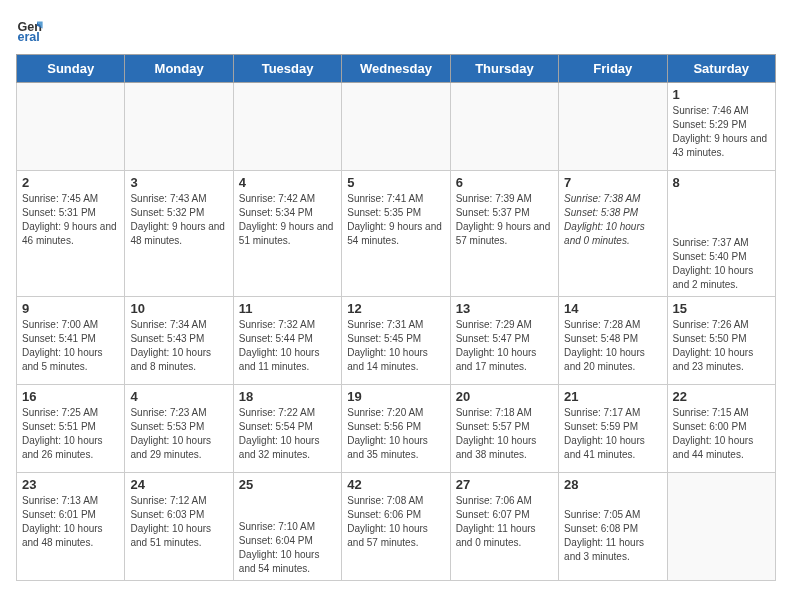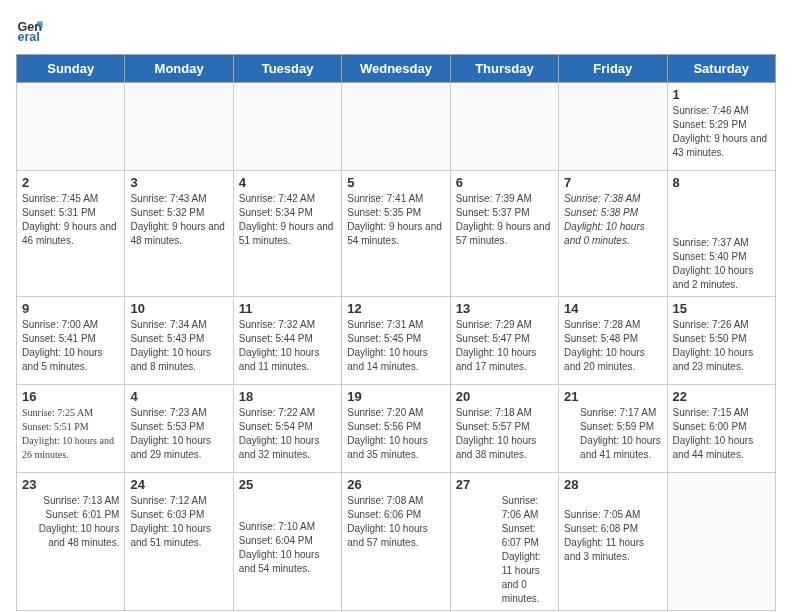--- a/index.html
+++ b/index.html
@@ -209,21 +209,21 @@
         <td>
           <span class="day-number">15</span>
           <div class="day-info" style="white-space: pre-line;">Sunrise: 7:26 AM
 Sunset: 5:50 PM
 Daylight: 10 hours and 23 minutes.</div>
         </td>
       </tr>
       <tr>
         <td>
           <span class="day-number">16</span>
-          <div class="day-info" style="white-space: pre-line; font-family: Liberation Serif, serif;">Sunrise: 7:25 AM
+          <div class="day-info" style="white-space: pre-line;">Sunrise: 7:25 AM
 Sunset: 5:51 PM
 Daylight: 10 hours and 26 minutes.</div>
         </td>
         <td>
           <span class="day-number">4</span>
           <div class="day-info" style="white-space: pre-line;">Sunrise: 7:23 AM
 Sunset: 5:53 PM
 Daylight: 10 hours and 29 minutes.</div>
         </td>
         <td>
@@ -239,59 +239,59 @@
 Daylight: 10 hours and 35 minutes.</div>
         </td>
         <td>
           <span class="day-number">20</span>
           <div class="day-info" style="white-space: pre-line;">Sunrise: 7:18 AM
 Sunset: 5:57 PM
 Daylight: 10 hours and 38 minutes.</div>
         </td>
         <td>
           <span class="day-number">21</span>
-          <div class="day-info" style="white-space: pre-line; margin-left: 16px;">Sunrise: 7:17 AM
+          <div class="day-info" style="white-space: pre-line;">Sunrise: 7:17 AM
 Sunset: 5:59 PM
 Daylight: 10 hours and 41 minutes.</div>
         </td>
         <td>
           <span class="day-number">22</span>
           <div class="day-info" style="white-space: pre-line;">Sunrise: 7:15 AM
 Sunset: 6:00 PM
 Daylight: 10 hours and 44 minutes.</div>
         </td>
       </tr>
       <tr>
         <td>
           <span class="day-number">23</span>
-          <div class="day-info" style="white-space: pre-line; text-align: right;">Sunrise: 7:13 AM
+          <div class="day-info" style="white-space: pre-line;">Sunrise: 7:13 AM
 Sunset: 6:01 PM
 Daylight: 10 hours and 48 minutes.</div>
         </td>
         <td>
           <span class="day-number">24</span>
           <div class="day-info" style="white-space: pre-line;">Sunrise: 7:12 AM
 Sunset: 6:03 PM
 Daylight: 10 hours and 51 minutes.</div>
         </td>
         <td>
           <span class="day-number">25</span>
           <div class="day-info" style="white-space: pre-line; margin-top: 28px;">Sunrise: 7:10 AM
 Sunset: 6:04 PM
 Daylight: 10 hours and 54 minutes.</div>
         </td>
         <td>
-          <span class="day-number">26</span>
+          <span class="day-number">42</span>
           <div class="day-info" style="white-space: pre-line;">Sunrise: 7:08 AM
 Sunset: 6:06 PM
 Daylight: 10 hours and 57 minutes.</div>
         </td>
         <td>
           <span class="day-number">27</span>
-          <div class="day-info" style="white-space: pre-line; margin-left: 46px;">Sunrise: 7:06 AM
+          <div class="day-info" style="white-space: pre-line;">Sunrise: 7:06 AM
 Sunset: 6:07 PM
 Daylight: 11 hours and 0 minutes.</div>
         </td>
         <td>
           <span class="day-number">28</span>
           <div class="day-info" style="white-space: pre-line; margin-top: 16px;">Sunrise: 7:05 AM
 Sunset: 6:08 PM
 Daylight: 11 hours and 3 minutes.</div>
         </td>
         <td class="empty"></td>

